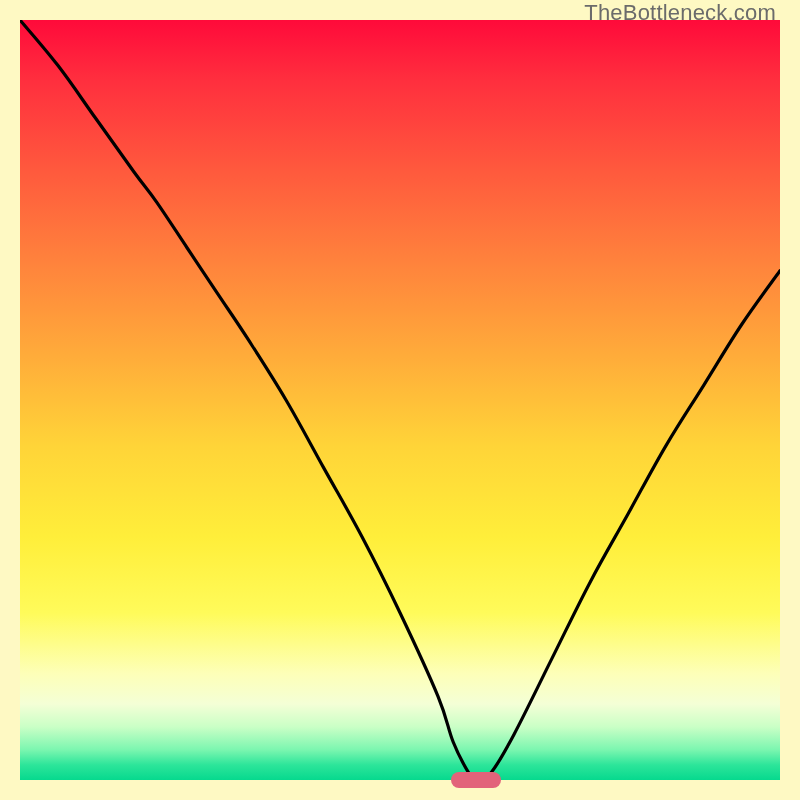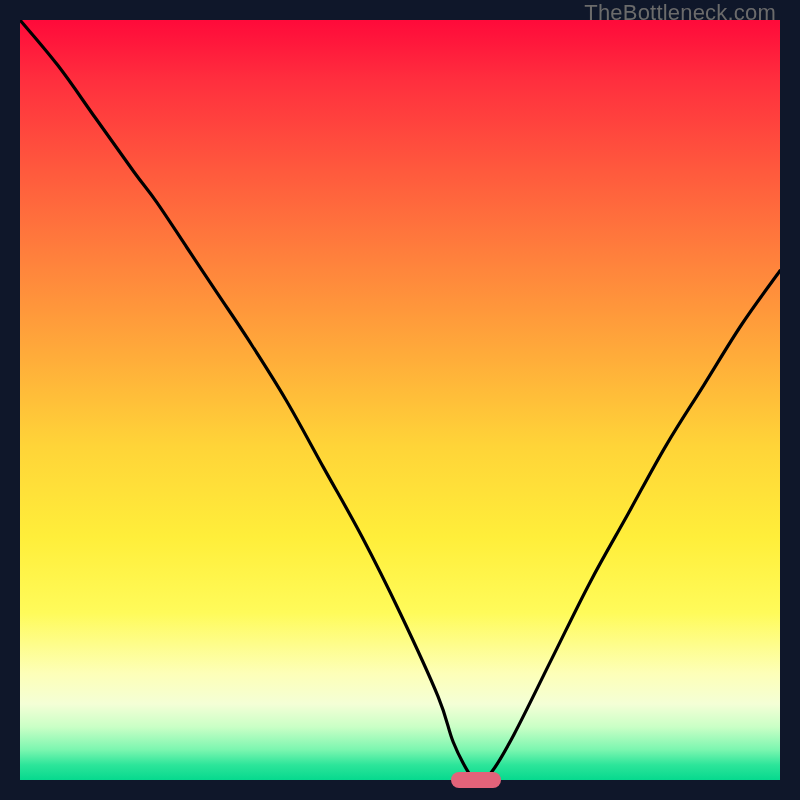--- a/index.html
+++ b/index.html
@@ -8,21 +8,21 @@
     width: 800px;
     height: 800px;
     background: #000;
     overflow: hidden;
     font-family: Arial, Helvetica, sans-serif;
   }
   .frame {
     position: relative;
     width: 800px;
     height: 800px;
-    background: #0f172a;
+    background: #fef9c3;
   }
   .plot-area {
     position: absolute;
     left: 20px;
     top: 20px;
     width: 760px;
     height: 760px;
     background: linear-gradient(to bottom,
       #ff0a3a 0%,
       #ff2f3e 8%,

